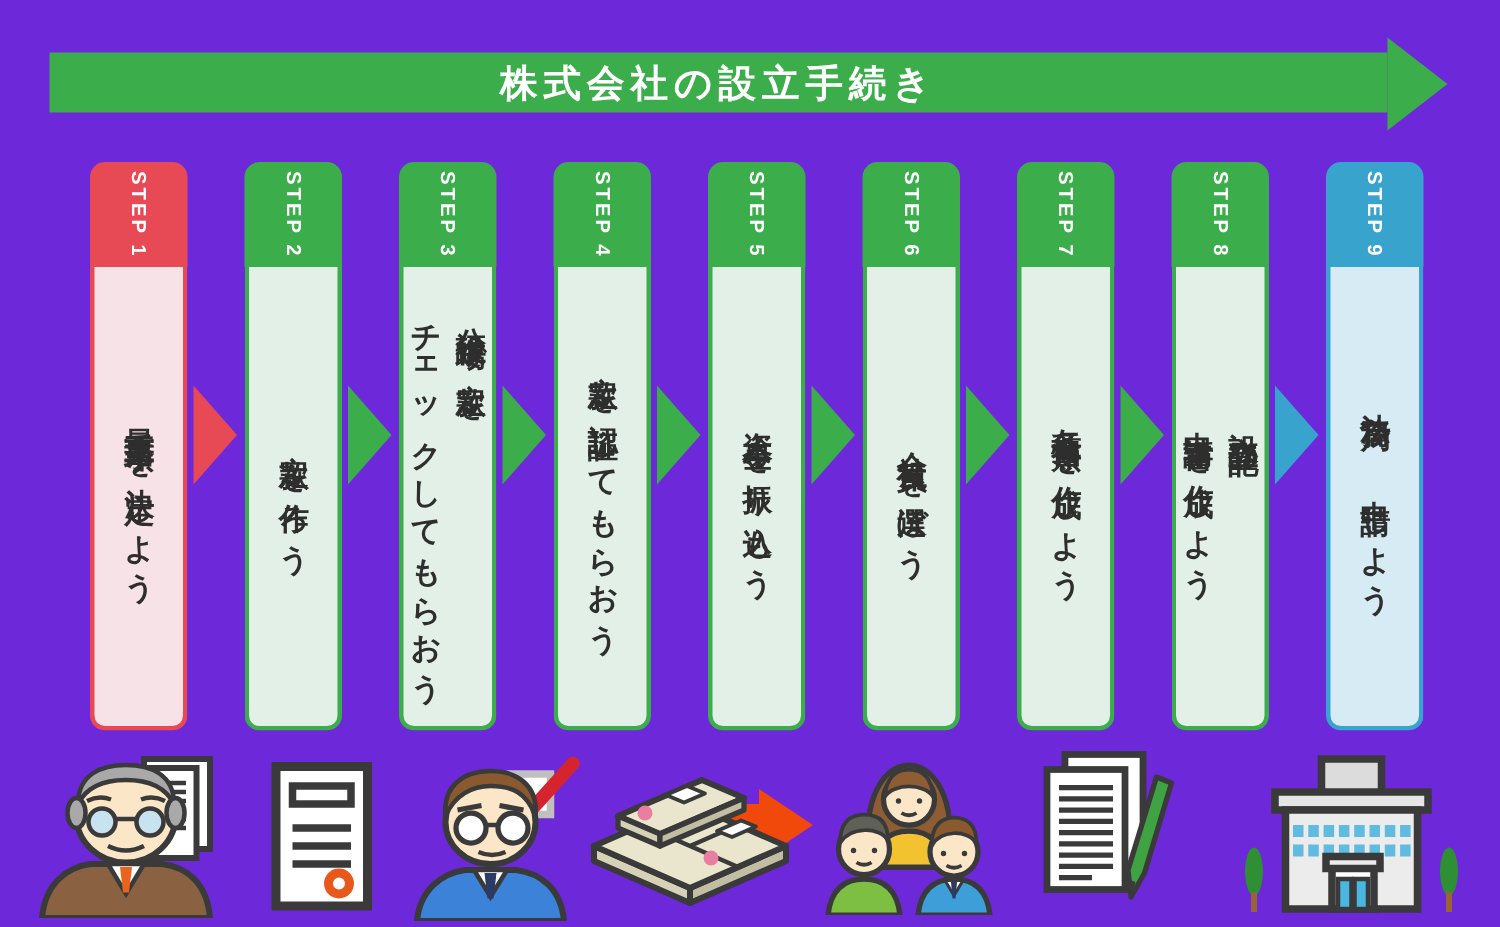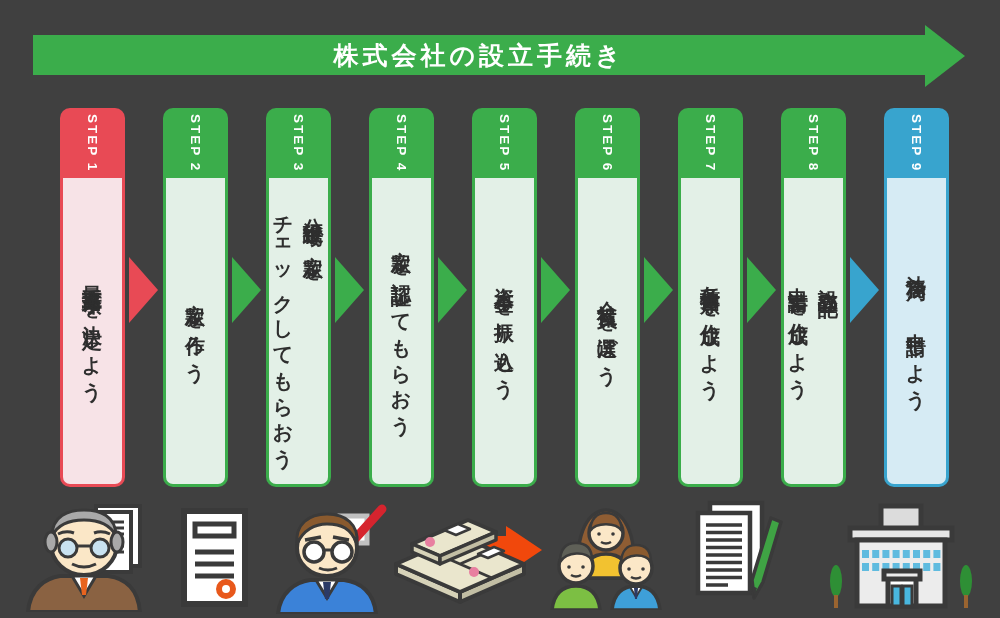--- a/index.html
+++ b/index.html
@@ -1,18 +1,18 @@
 <!DOCTYPE html>
 <html><head>
 <meta charset="utf-8">
 <style>
   html,body { margin:0; padding:0; }
   .stage {
     position:relative; width:1000px; height:618px;
-    background:#404040; overflow:hidden;
+    background:#6d28d9; overflow:hidden;
     font-family:"Liberation Sans", sans-serif;
   }
 
   
   .banner-rect {
     position:absolute; left:33px; top:35px; width:892px; height:40px;
     background:#3BAD4B; display:flex; align-items:center; justify-content:center;
   }
   .banner-head {
     position:absolute; left:925px; top:25px; width:0; height:0;

